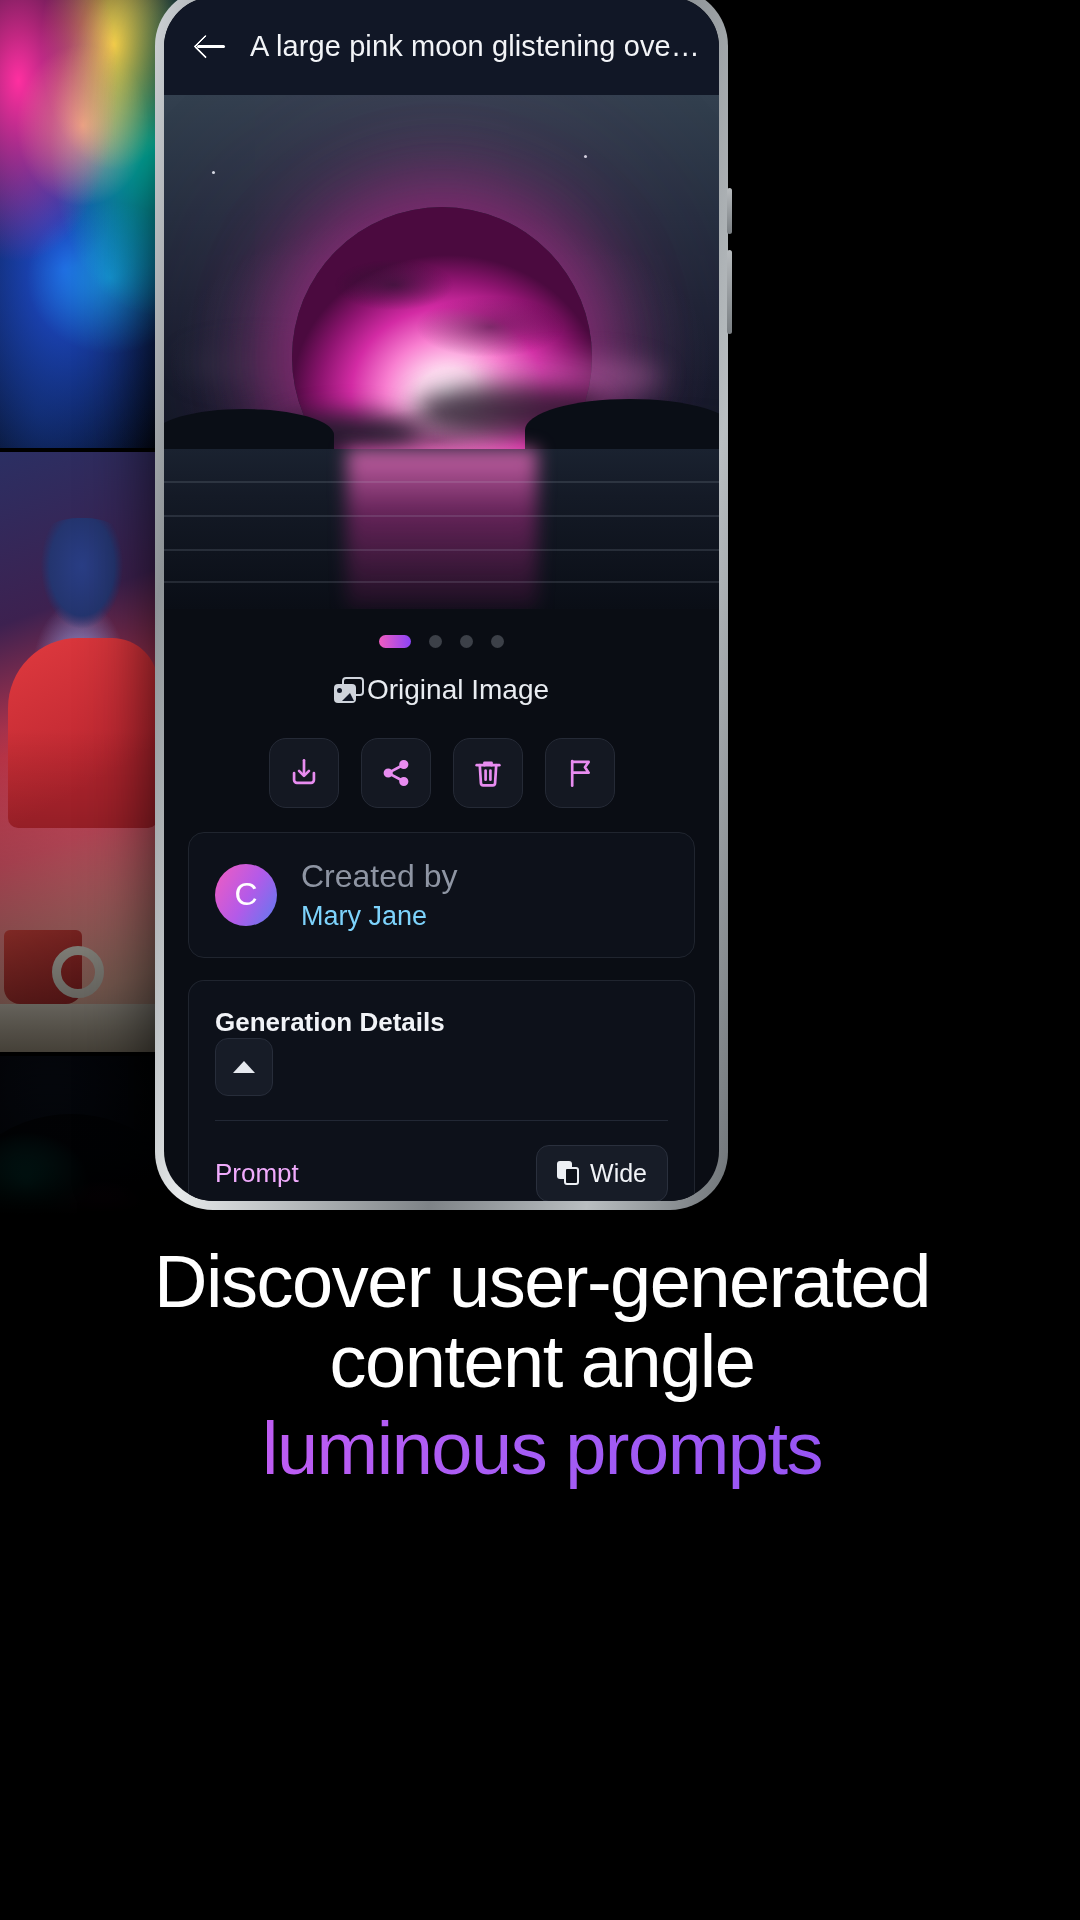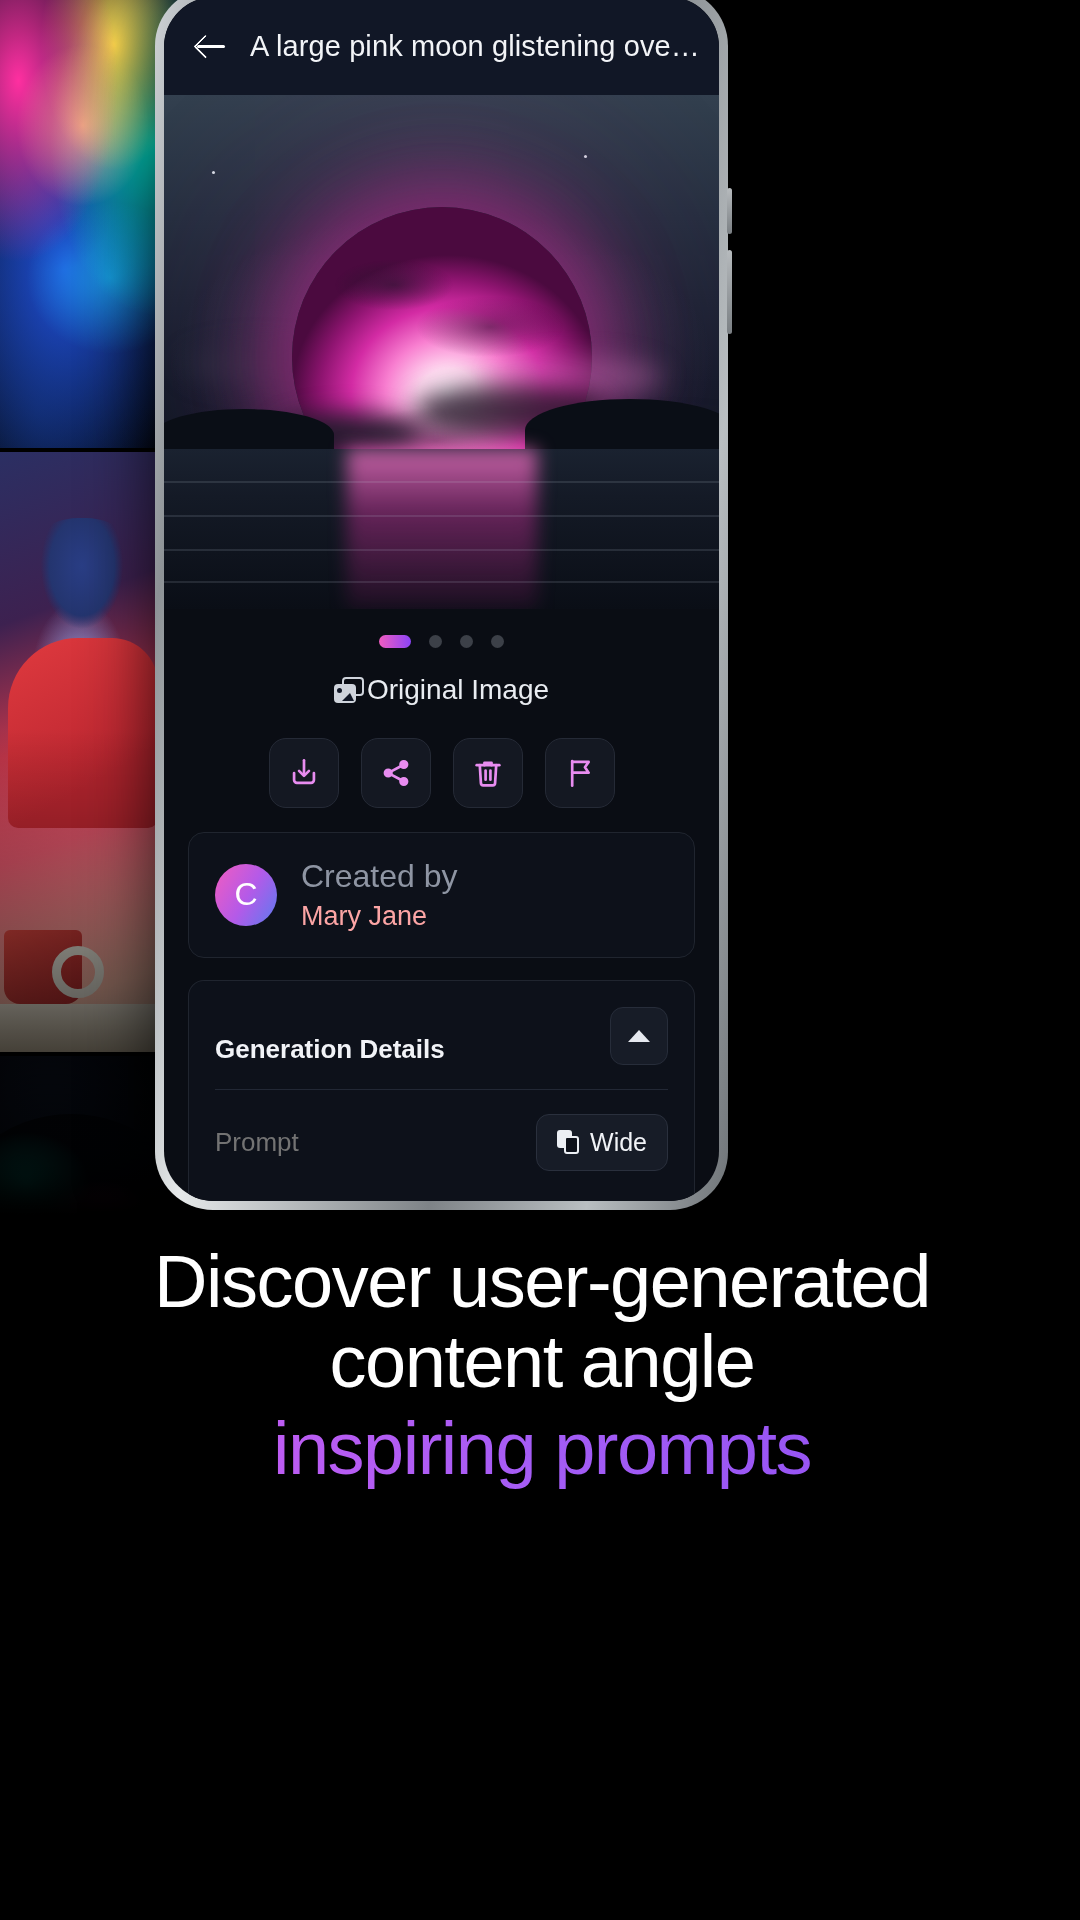--- a/index.html
+++ b/index.html
@@ -175,33 +175,33 @@
   .act-btn svg{ width:34px; height:34px; }
 
   
   .card{ margin:14px 24px 0; background:#0d111a; border:1px solid #20252f; border-radius:16px; }
   .creator{ display:flex; align-items:center; gap:24px; padding:22px 26px; }
   .avatar{ width:62px; height:62px; border-radius:50%; flex:0 0 62px;
     background:linear-gradient(120deg,#f25cc0 0%, #b45ae8 52%, #5b7bf0 100%);
     display:flex; align-items:center; justify-content:center;
     color:#fff; font-size:32px; }
   .creator-txt .lbl{ color:#8e95a3; font-size:32px; line-height:1.35; }
-  .creator-txt .nm{ color:#fca5a5; font-size:27px; line-height:1.35; }
+  .creator-txt .nm{ color:#7dd3fc; font-size:27px; line-height:1.35; }
 
   
   .gen{ margin:22px 24px 0; background:#0d111a; border:1px solid #20252f; border-radius:16px 16px 0 0; border-bottom:none; }
-  .gen-head{ display:flex; align-items:flex-end; justify-content:space-between; padding:26px 26px 24px; }
+  .gen-head{ display:flex; align-items:flex-start; justify-content:space-between; padding:26px 26px 24px;flex-direction:column; }
   .gen-title{ color:#f1f3f7; font-size:26px; font-weight:bold; }
   .collapse-btn{ width:58px; height:58px; border-radius:13px; background:#171c27; border:1px solid #272d3a;
     display:flex; align-items:center; justify-content:center; cursor:pointer; }
   .chev-up{ width:0; height:0; border-left:11px solid transparent; border-right:11px solid transparent;
     border-bottom:12px solid #e6e9ef; }
   .divider{ height:1px; background:#222835; margin:0 26px; }
   .prompt-head{ display:flex; align-items:center; justify-content:space-between; padding:24px 26px 16px; }
-  .prompt-lbl{ color:#737373; font-size:26px; }
+  .prompt-lbl{ color:#f0abfc; font-size:26px; }
   .copy-btn{ display:flex; align-items:center; gap:11px; background:#171c27; border:1px solid #2a303d;
     border-radius:13px; padding:13px 20px; cursor:pointer; }
   .copy-btn .txt{ color:#f1f3f7; font-size:25px; }
   .copy-icon{ position:relative; width:22px; height:24px; flex:0 0 22px; }
   .copy-icon .a{ position:absolute; left:0; top:0; width:15px; height:18px; background:#eceff4; border-radius:3px; }
   .copy-icon .b{ position:absolute; right:0; bottom:0; width:15px; height:18px;
     border:2.4px solid #eceff4; border-radius:3px; background:#0d111a; }
   .prompt-body{ color:#b3b9c5; font-size:26px; line-height:1.52; padding:12px 26px 30px; }
 
   
@@ -341,14 +341,14 @@
       </div>
       <div class="prompt-body">A large pink moon glistening over a lake with luminous colours, grey clouds and a reflection in the water. Wide camera angle.</div>
     </div>
 
   </div>
 </div>
 
 <div class="headline">
   <div class="hl-line">Discover user-generated</div>
   <div class="hl-line">content angle</div>
-  <div class="hl-accent">inspiring prompts</div>
+  <div class="hl-accent">luminous prompts</div>
 </div>
 
 </body></html>

